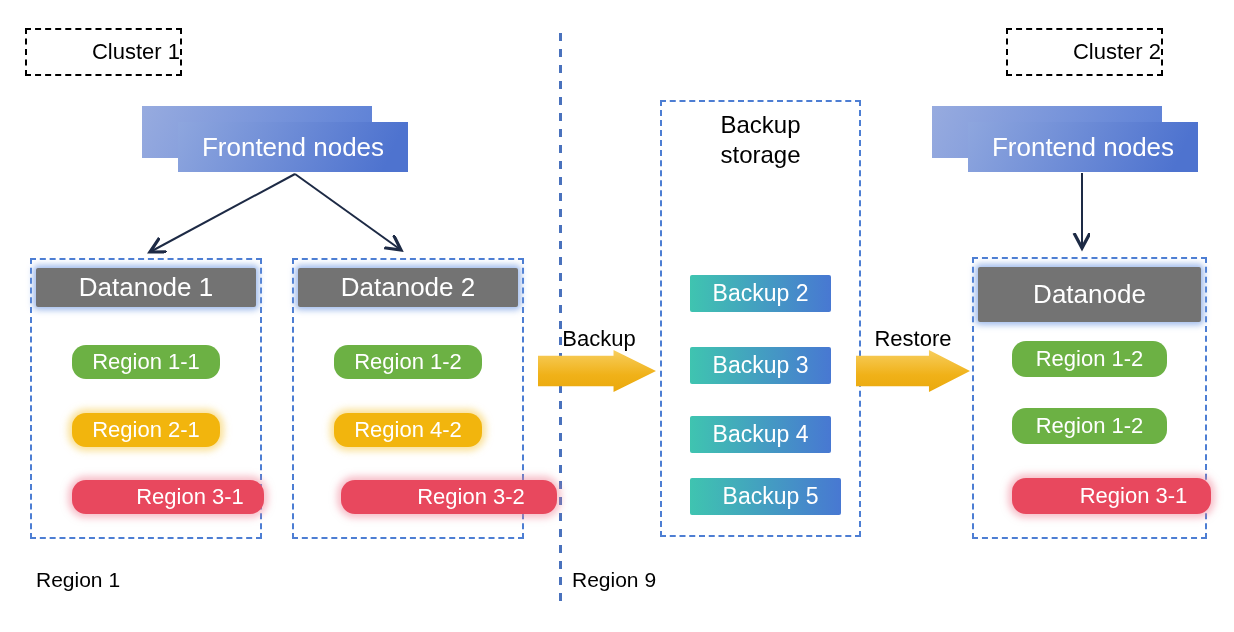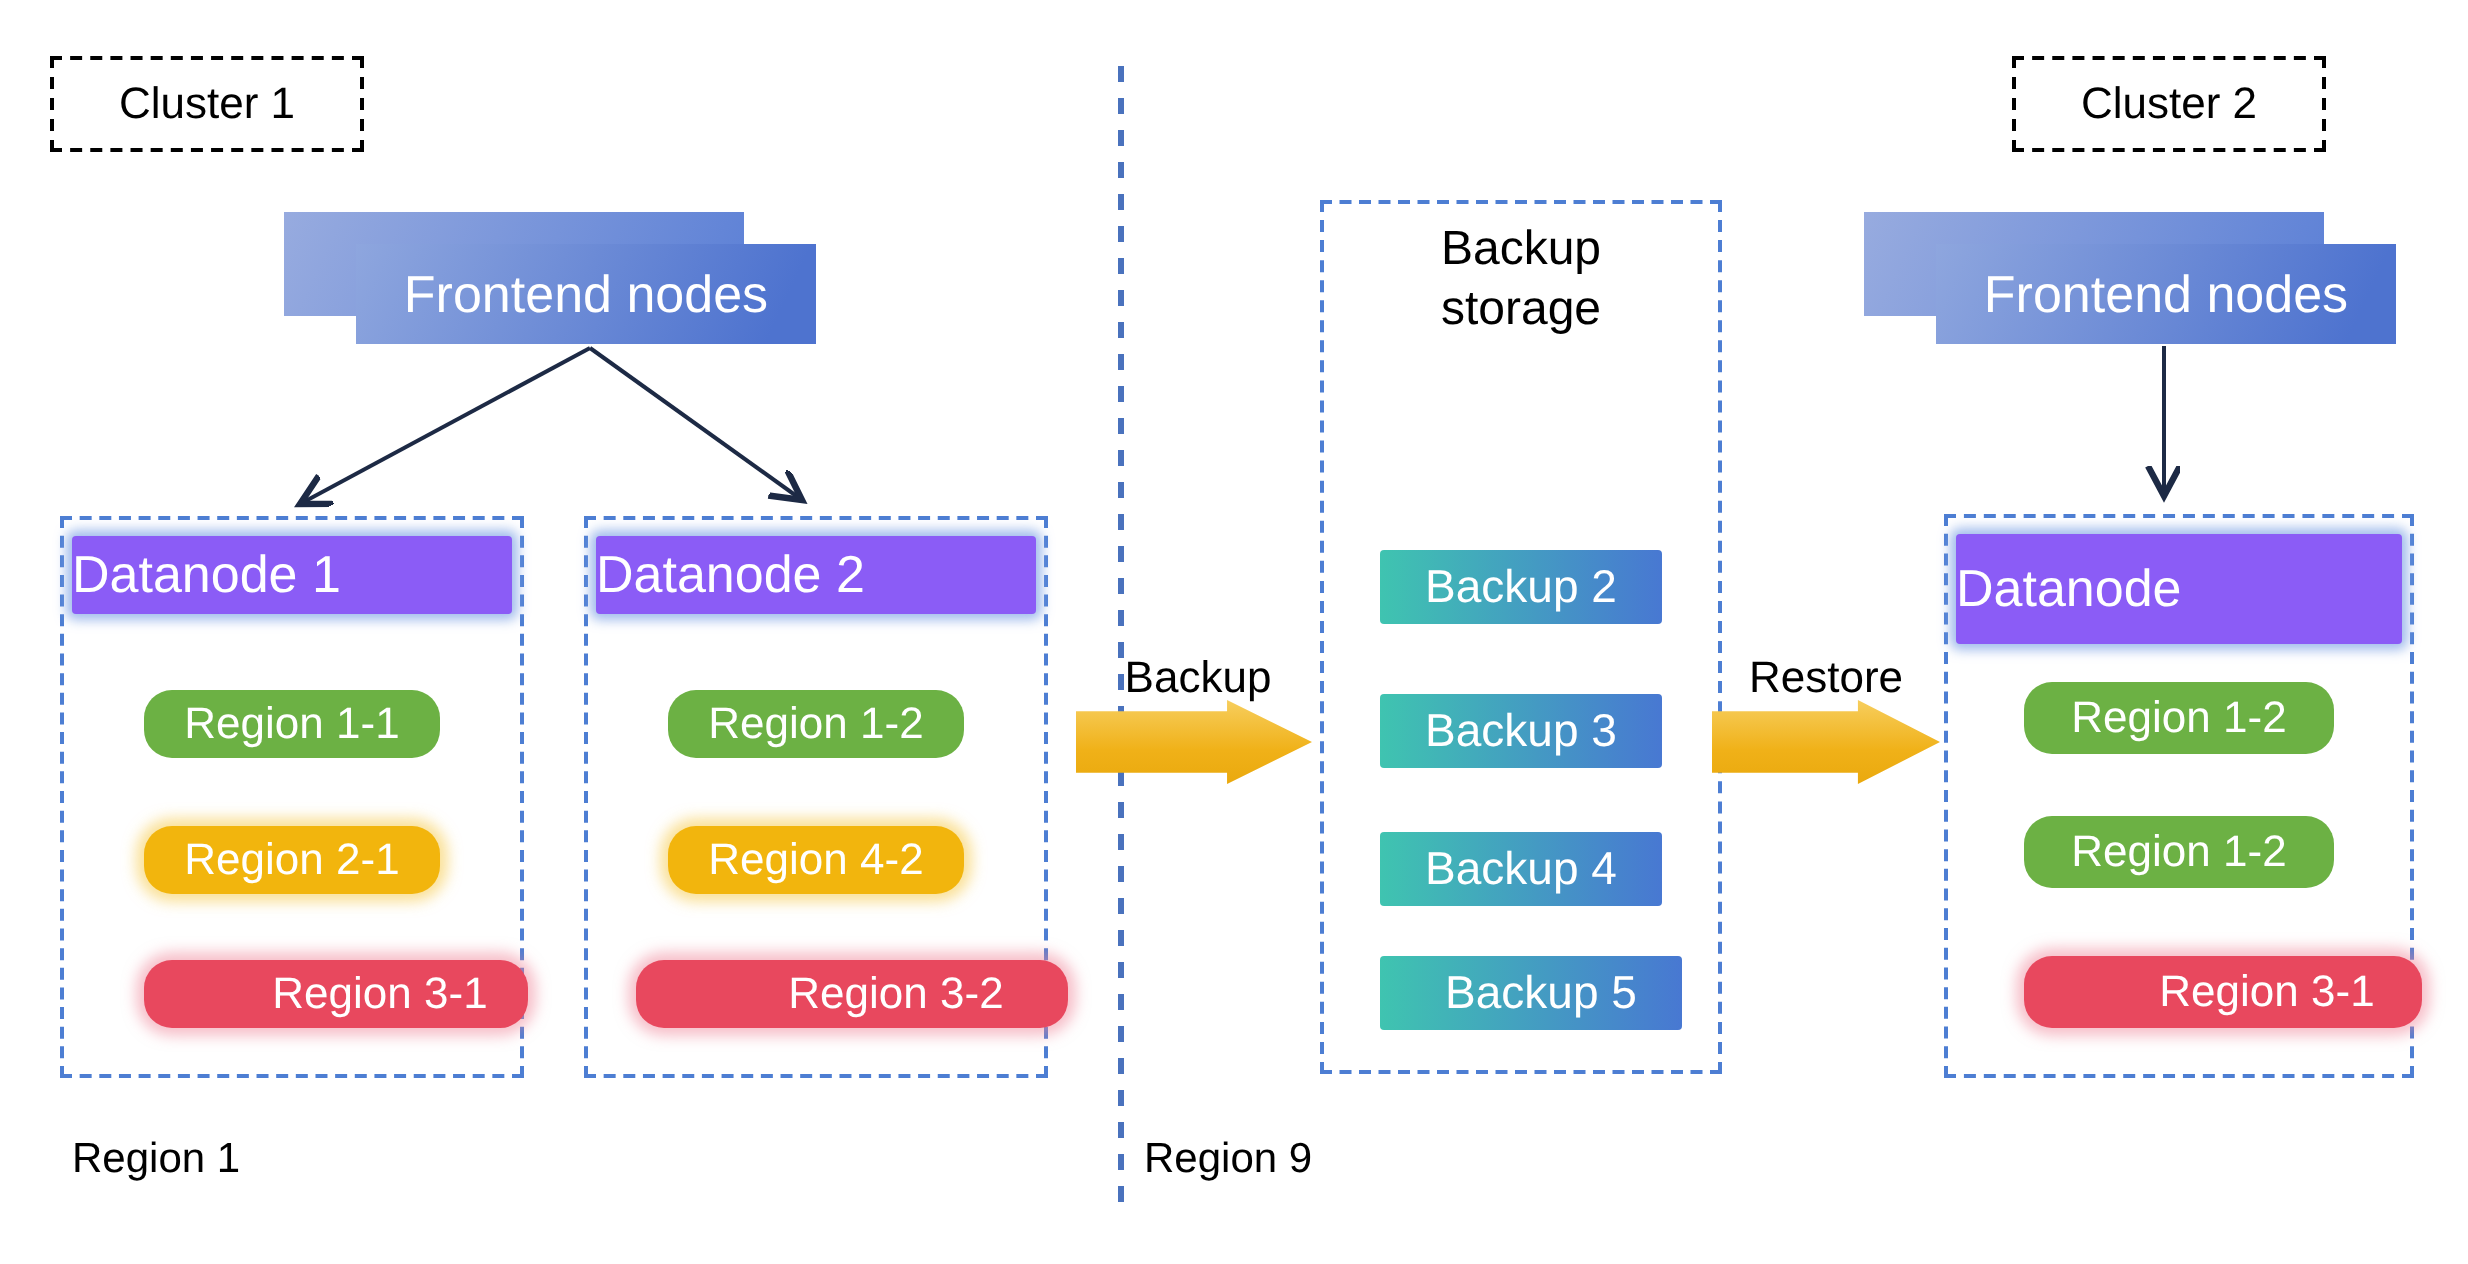--- a/index.html
+++ b/index.html
@@ -4,21 +4,21 @@
 <style>
   html,body{margin:0;padding:0;background:#ffffff;}
   .canvas{
     position:relative;width:1234px;height:632px;overflow:hidden;
     font-family:"Liberation Sans", sans-serif;background:#ffffff;
   }
 
   
   .cluster-box{
     position:absolute;width:153px;height:44px;
-    border:2.5px dashed #000;display:flex;align-items:center;justify-content:center;
+    border:2.5px dashed #000;display:flex;align-items:center;justify-content:flex-end;
     font-size:22px;color:#000;background:#fff;
   }
 
   
   .fe-back{
     position:absolute;width:230px;height:52px;
     background:linear-gradient(115deg,#97abdf 0%,#5c80d6 100%);
   }
   .fe-front{
     position:absolute;width:230px;height:50px;
@@ -28,23 +28,23 @@
   }
 
   
   .dash-container{
     position:absolute;border:2px dashed #4d7ed3;background:transparent;
   }
 
   
   .dn-header{
     position:absolute;left:4px;right:4px;top:8px;height:39px;
-    background:#8b5cf6;border-radius:2px;
+    background:#737373;border-radius:2px;
     box-shadow:0 0 6px 3px rgba(130,165,230,0.75);
-    display:flex;align-items:center;
+    display:flex;align-items:center;justify-content:center;
     color:#fff;font-size:26px;
   }
 
   
   .region{
     position:absolute;height:34px;display:flex;align-items:center;justify-content:center;
     color:#fff;font-size:22px;border-radius:14px;
   }
   .region.green{background:#6cb144;}
   .region.gold{background:#f2b50d;box-shadow:0 0 7px 4px rgba(246,200,70,0.55);}
@@ -129,21 +129,21 @@
   <div class="dash-container" style="left:292px;top:258px;width:228px;height:277px;">
     <div class="dn-header">
       <span>Datanode 2</span>
     </div>
     <div class="region green" style="left:40px;top:85px;width:148px;">
       <span>Region 1-2</span>
     </div>
     <div class="region gold" style="left:40px;top:153px;width:148px;">
       <span>Region 4-2</span>
     </div>
-    <div class="region red" style="left:24px;top:220px;width:172px;">
+    <div class="region red" style="left:47px;top:220px;width:172px;">
       <span>Region 3-2</span>
     </div>
   </div>
 
   <div class="region-zone-label" style="left:36px;top:568px;">Region 1</div>
 
   <div class="flow-label" style="left:540px;top:326px;width:118px;">Backup</div>
   <div class="block-arrow" style="left:538px;top:350px;width:118px;"></div>
 
   <div class="dash-container" style="left:660px;top:100px;width:197px;height:433px;">

